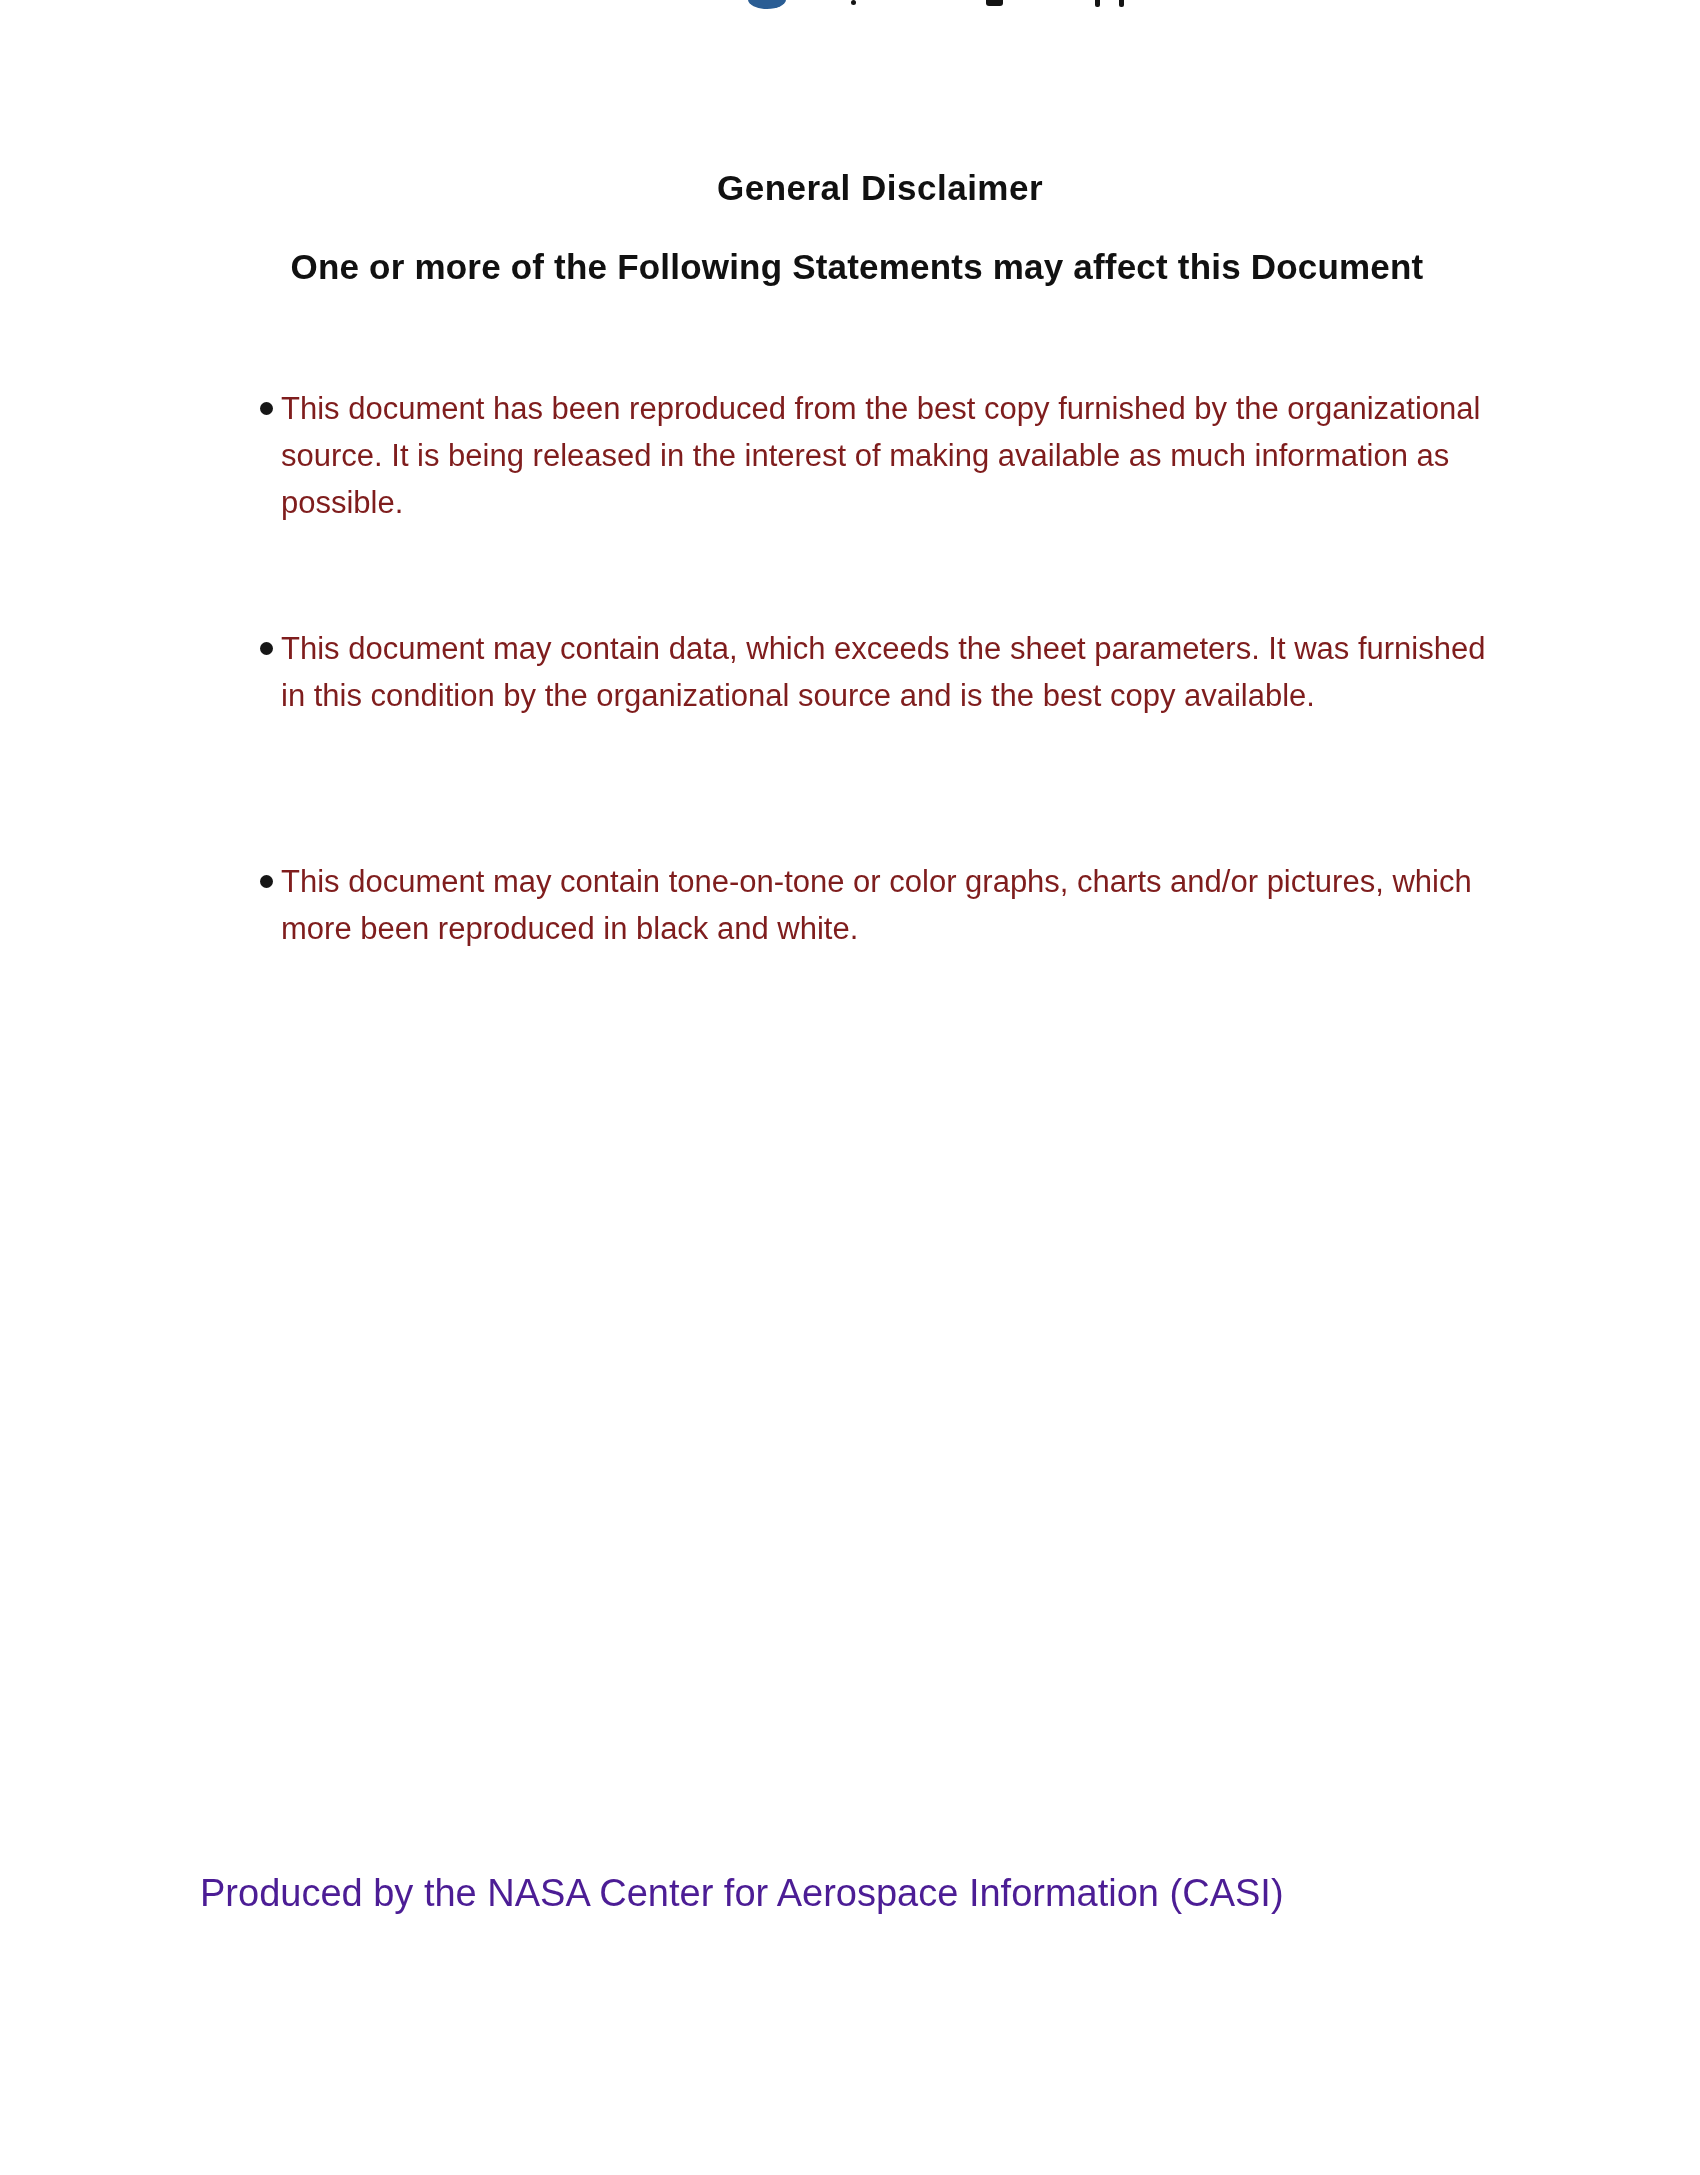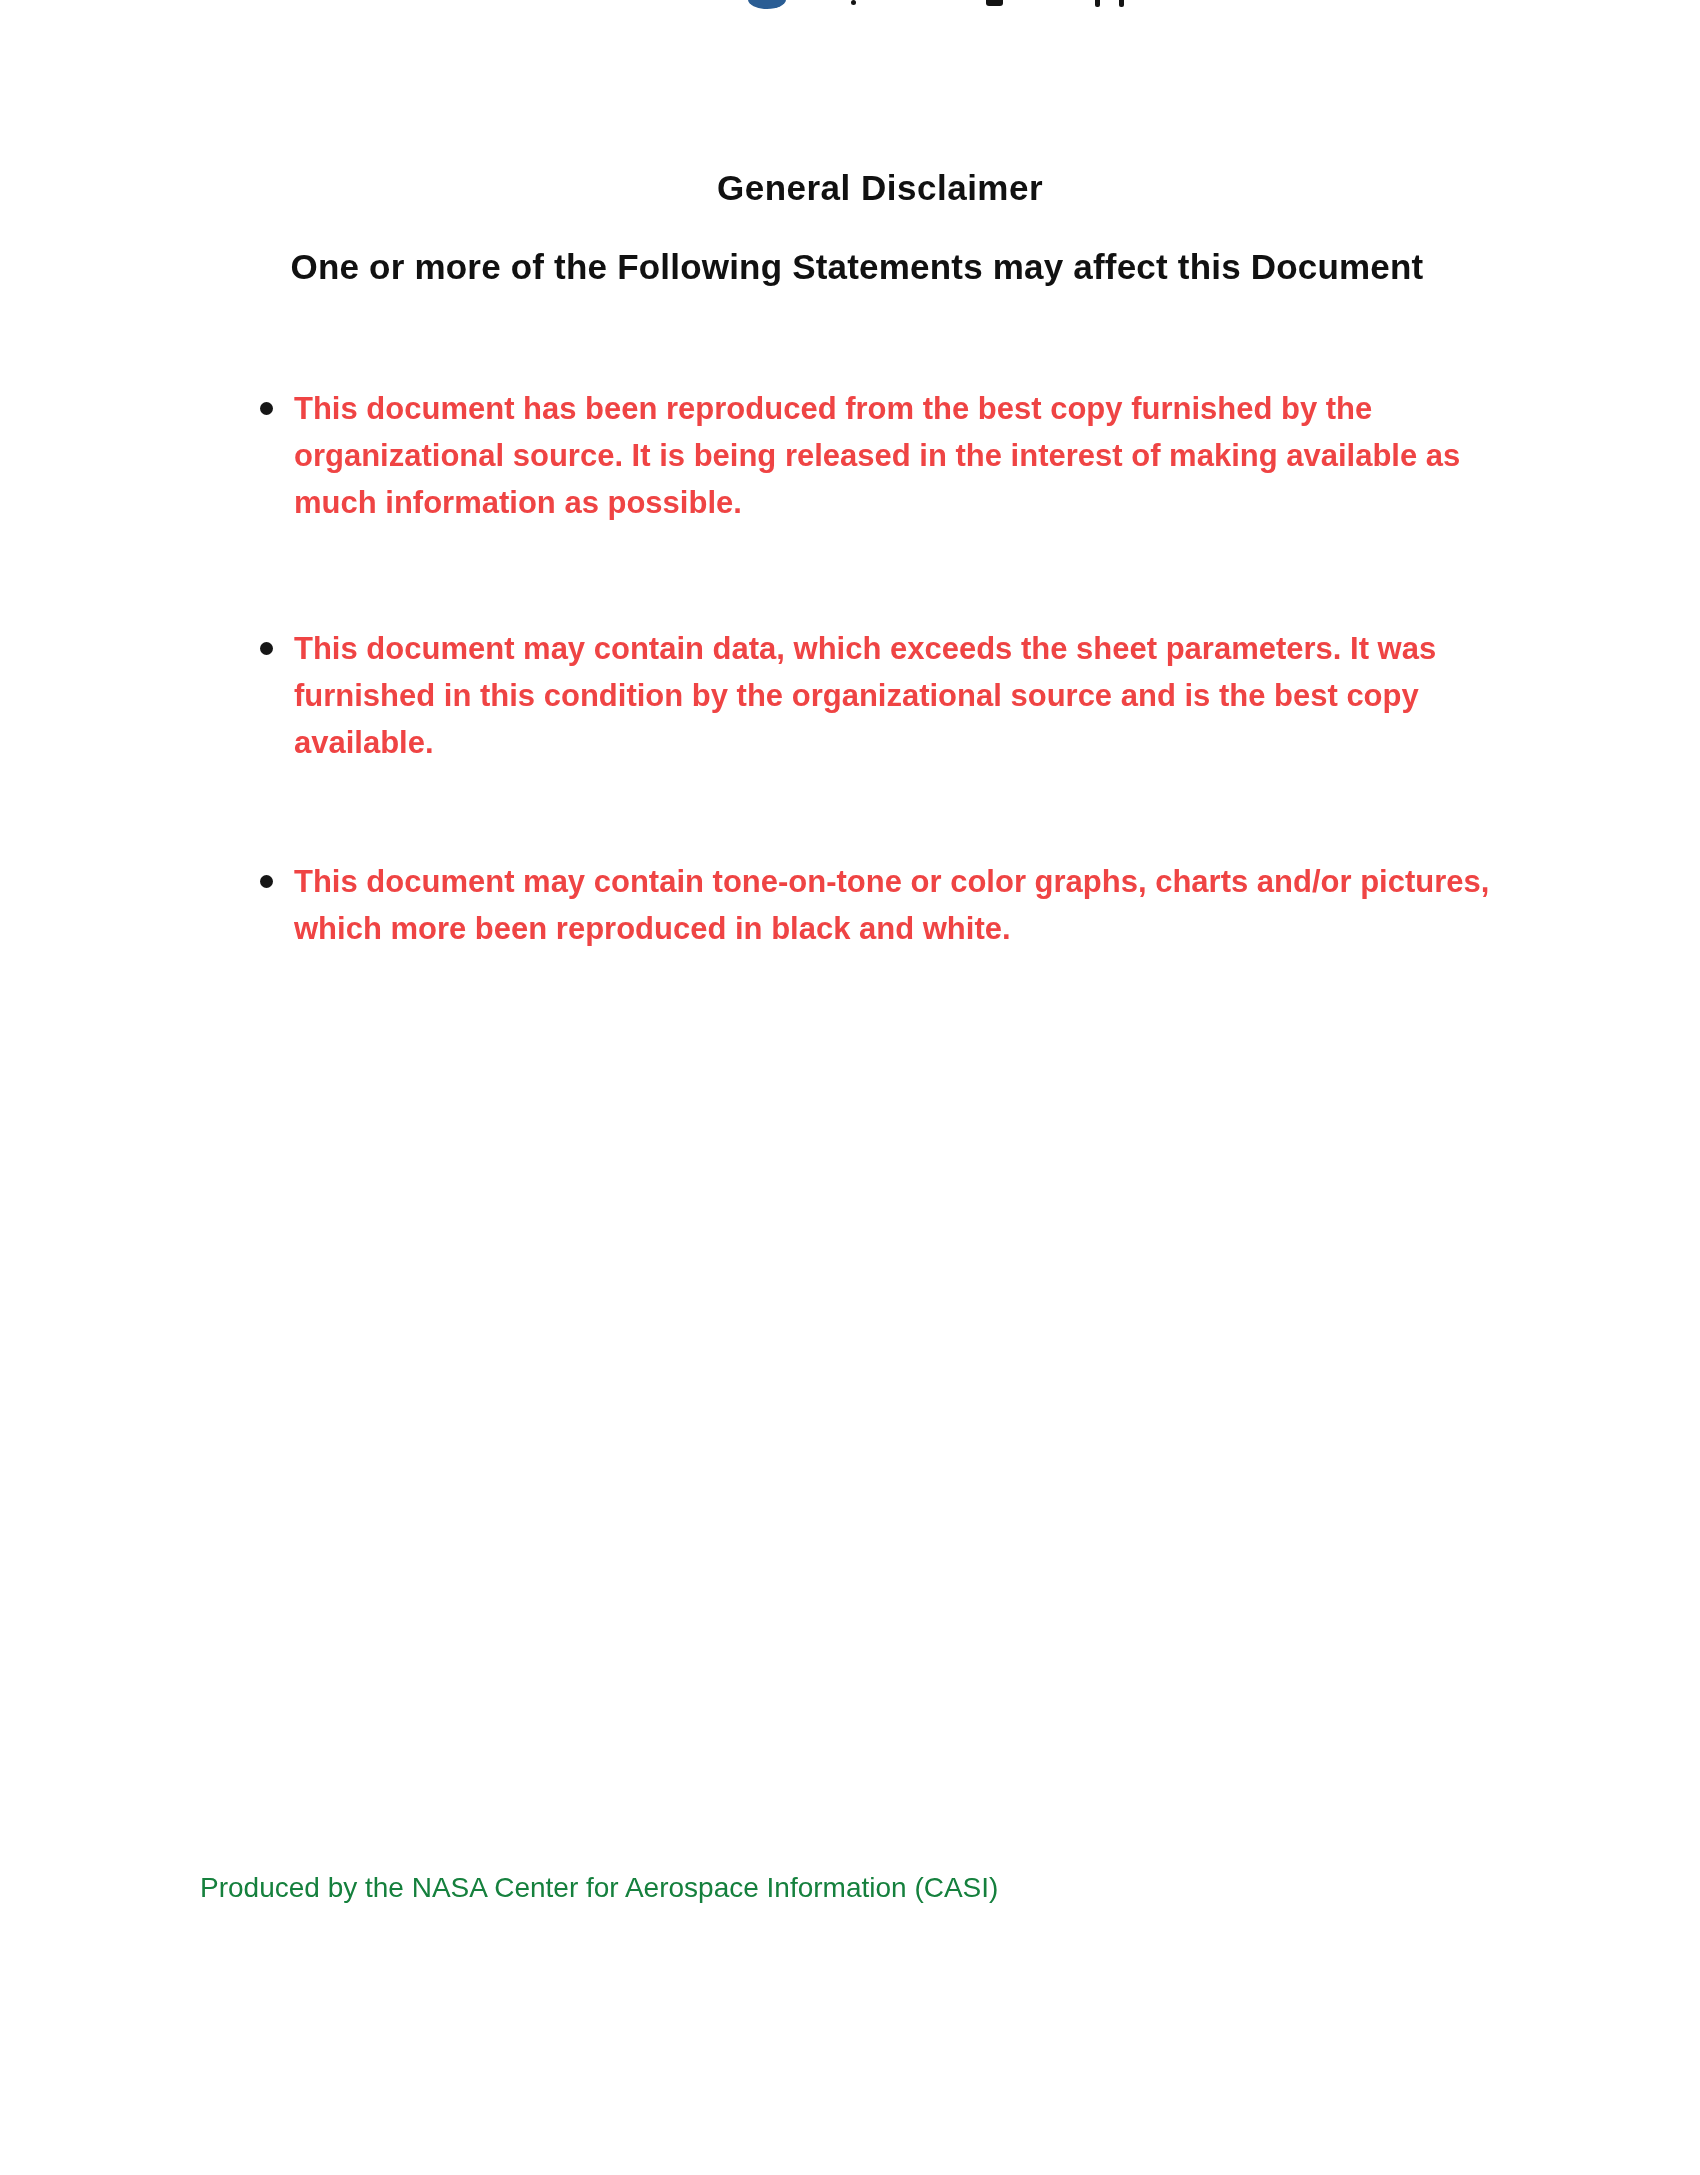--- a/index.html
+++ b/index.html
@@ -67,39 +67,38 @@
   .bullet-dot {
     position: absolute;
     left: 4px;
     top: 17px;
     width: 13px;
     height: 13px;
     border-radius: 50%;
     background: #161616;
   }
   .bullet-text {
-    margin: 0 0 0 38px;
+    margin: 0 0 0 25px;
     width: 1218px;
     font-size: 31px;
     line-height: 47px;
-    color: #ef4444;
-    font-weight: bold;
+    color: #7f1d1d;
   }
   .b1 { top: 385px; }
   .b2 { top: 625px; }
   .b3 { top: 858px; }
   .b4 { top: 1048px; }
   .b5 { top: 1195px; }
 
   .doc-footer {
     position: absolute;
     left: 200px;
     top: 1872px;
-    font-size: 28px;
-    color: #15803d;
+    font-size: 38px;
+    color: #4c1d95;
     white-space: nowrap;
   }
 </style>
 </head>
 <body>
 
 <div class="page">
 
   <span class="frag-blue"></span>
   <span class="frag frag-dot-1"></span>

